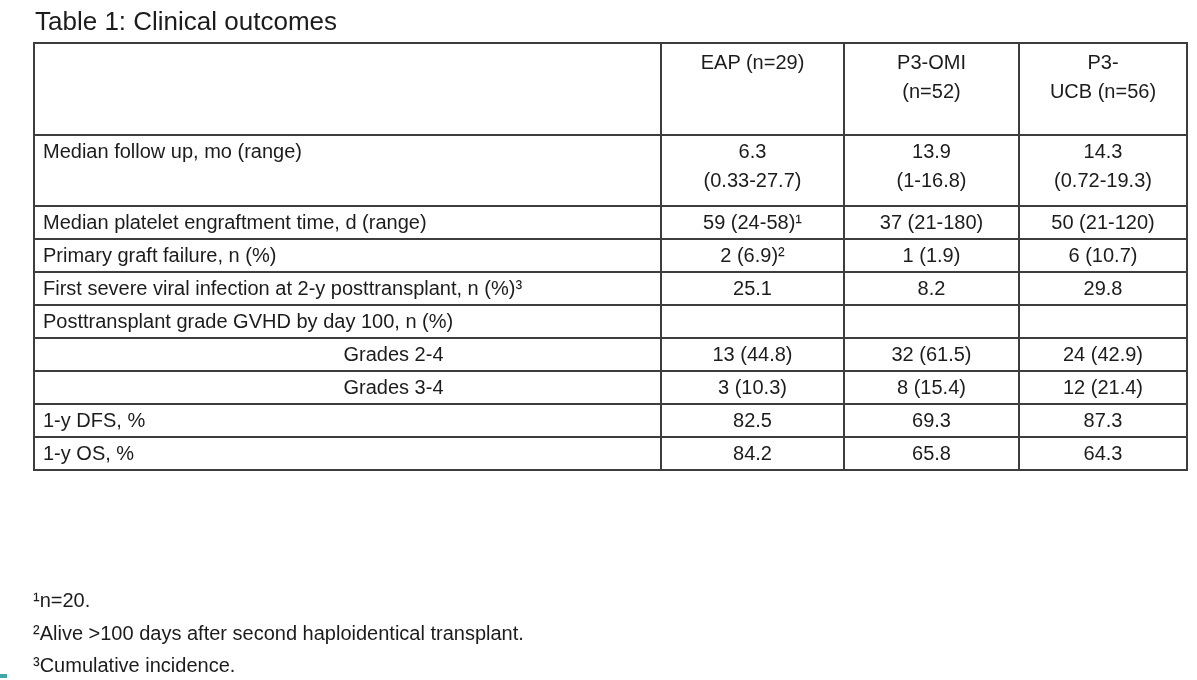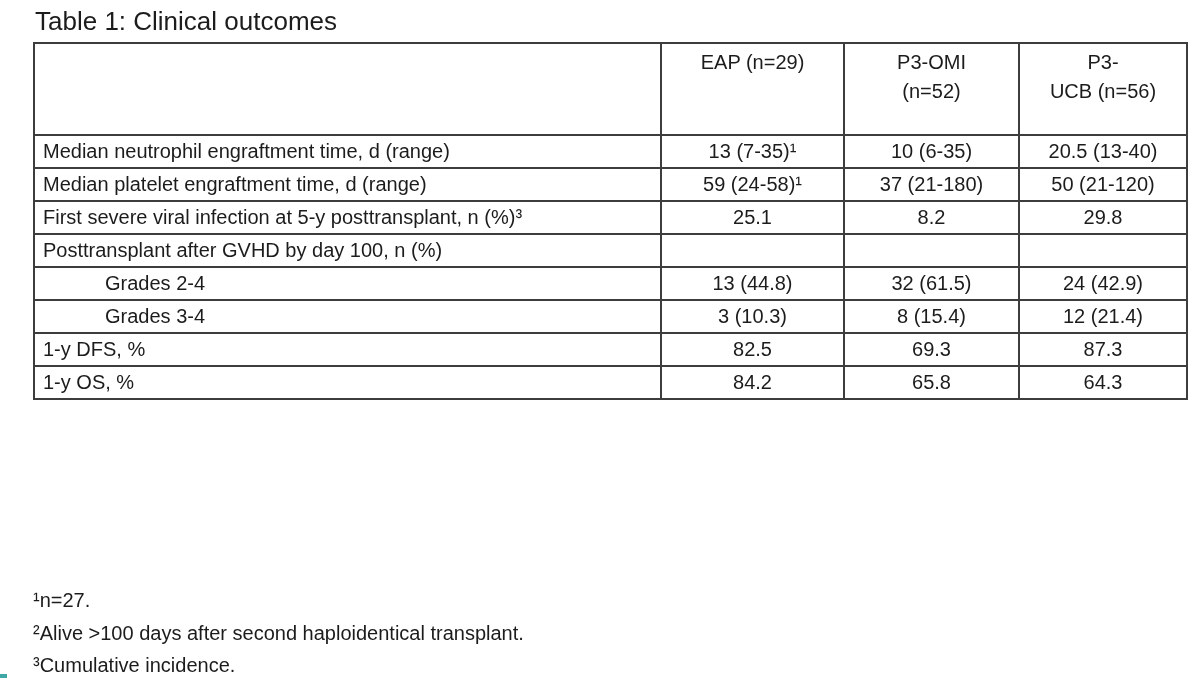--- a/index.html
+++ b/index.html
@@ -30,21 +30,21 @@
     font-size: 20px;
     font-weight: 400;
     line-height: 29px;
     padding: 1px 8px;
     white-space: pre-line;
     overflow: hidden;
   }
   table.outcomes th { padding-top: 4px; border-radius: 11px; }
   .val { text-align: center; }
   .lbl { text-align: left; }
-  tr.indent td.lbl { padding-left: 70px; }
+  tr.indent td.lbl { padding-left: 100px; text-align: center; }
   .footnotes {
     position: absolute;
     left: 33px; top: 584px;
     font-size: 20px;
     line-height: 32.5px;
   }
   .artifact {
     position: absolute;
     left: 0; top: 674px;
     width: 7px; height: 4px;
@@ -65,40 +65,49 @@
   </colgroup>
   <tbody>
     <tr style="height:92px">
       <th class="lbl"></th>
       <th class="val">EAP (n=29)</th>
       <th class="val">P3-OMI
 (n=52)</th>
       <th class="val">P3-
 UCB (n=56)</th>
     </tr>
-    <tr style="height:30px">
-      <td class="lbl">Median neutrophil engraftment time, d (range)</td>
-      <td class="val">13 (7-35)¹</td>
-      <td class="val">10 (6-35)</td>
-      <td class="val">20.5 (13-40)</td>
+    <tr style="height:71px">
+      <td class="lbl">Median follow up, mo (range)</td>
+      <td class="val">6.3
+(0.33-27.7)</td>
+      <td class="val">13.9
+(1-16.8)</td>
+      <td class="val">14.3
+(0.72-19.3)</td>
     </tr>
     <tr style="height:30px">
       <td class="lbl">Median platelet engraftment time, d (range)</td>
       <td class="val">59 (24-58)¹</td>
       <td class="val">37 (21-180)</td>
       <td class="val">50 (21-120)</td>
     </tr>
     <tr style="height:31px">
-      <td class="lbl">First severe viral infection at 5-y posttransplant, n (%)³</td>
+      <td class="lbl">Primary graft failure, n (%)</td>
+      <td class="val">2 (6.9)²</td>
+      <td class="val">1 (1.9)</td>
+      <td class="val">6 (10.7)</td>
+    </tr>
+    <tr style="height:31px">
+      <td class="lbl">First severe viral infection at 2-y posttransplant, n (%)³</td>
       <td class="val">25.1</td>
       <td class="val">8.2</td>
       <td class="val">29.8</td>
     </tr>
     <tr style="height:31px">
-      <td class="lbl">Posttransplant after GVHD by day 100, n (%)</td>
+      <td class="lbl">Posttransplant grade GVHD by day 100, n (%)</td>
       <td class="val"></td>
       <td class="val"></td>
       <td class="val"></td>
     </tr>
     <tr class="indent" style="height:30px">
       <td class="lbl">Grades 2-4</td>
       <td class="val">13 (44.8)</td>
       <td class="val">32 (61.5)</td>
       <td class="val">24 (42.9)</td>
     </tr>
@@ -117,18 +126,18 @@
     <tr style="height:32px">
       <td class="lbl">1-y OS, %</td>
       <td class="val">84.2</td>
       <td class="val">65.8</td>
       <td class="val">64.3</td>
     </tr>
   </tbody>
 </table>
 
 <div class="footnotes">
-  <div>¹n=27.</div>
+  <div>¹n=20.</div>
   <div>²Alive &gt;100 days after second haploidentical transplant.</div>
   <div>³Cumulative incidence.</div>
 </div>
 
 <div class="artifact"></div>
 
 </body></html>

